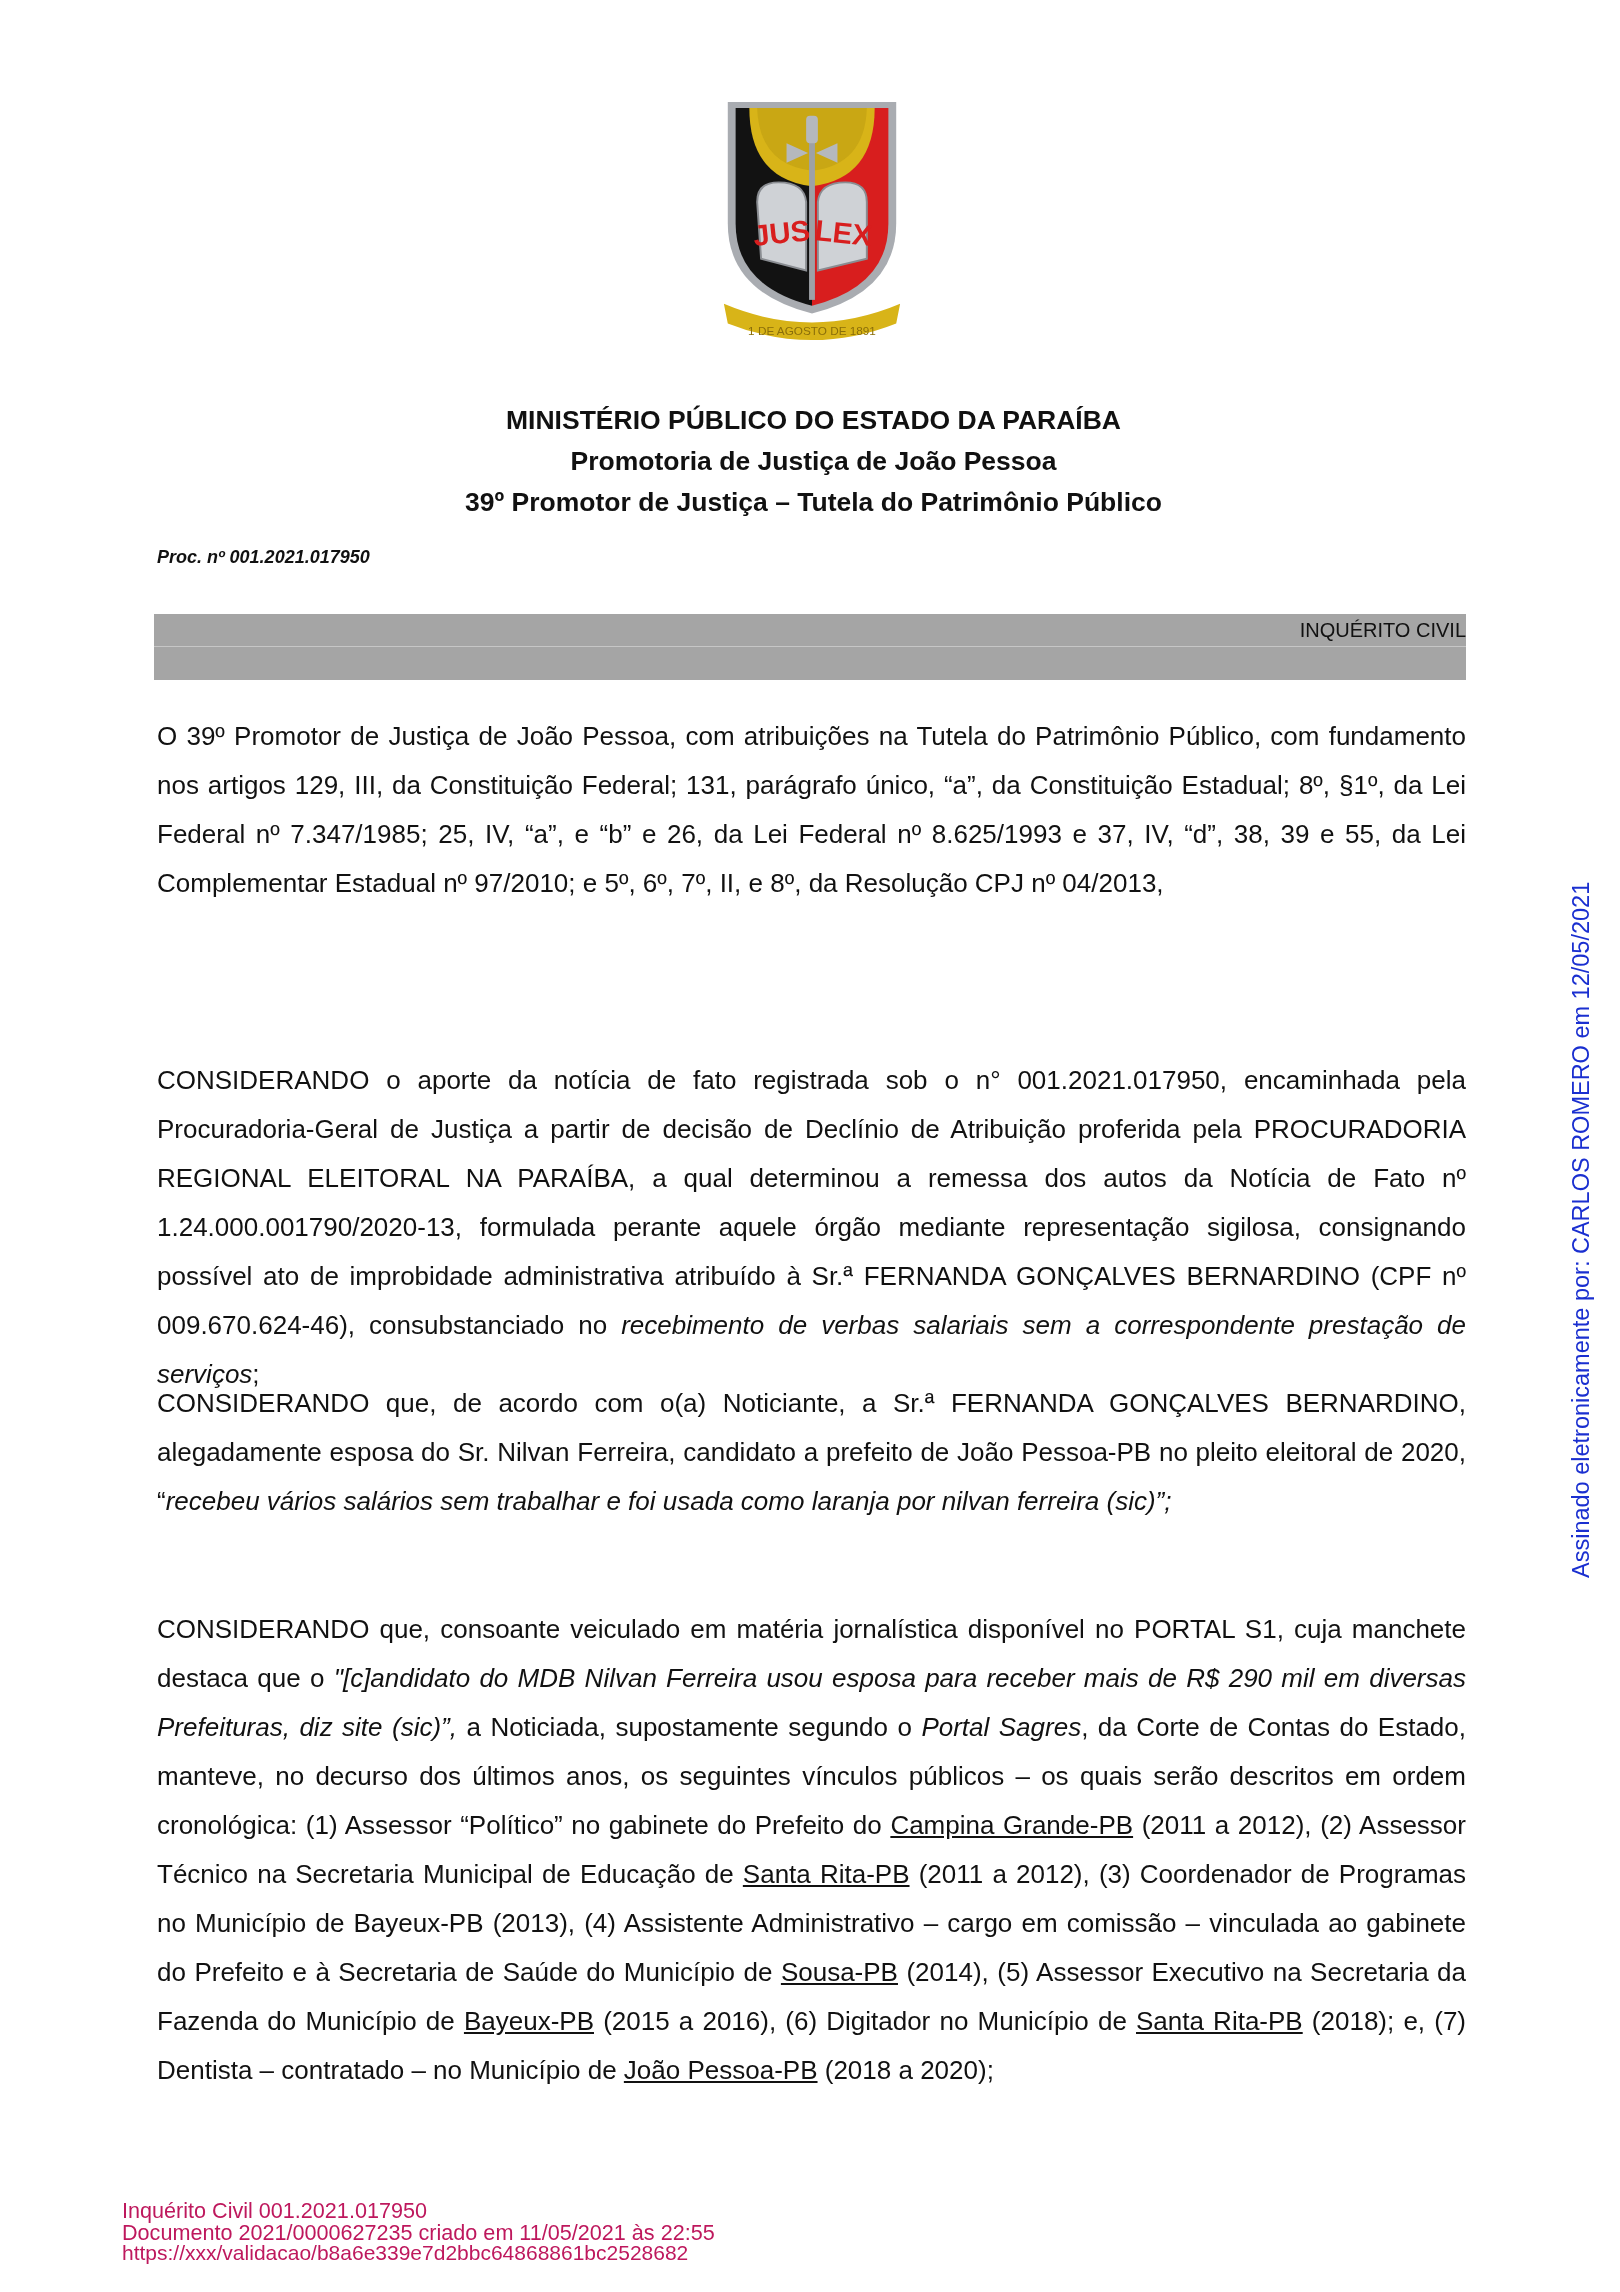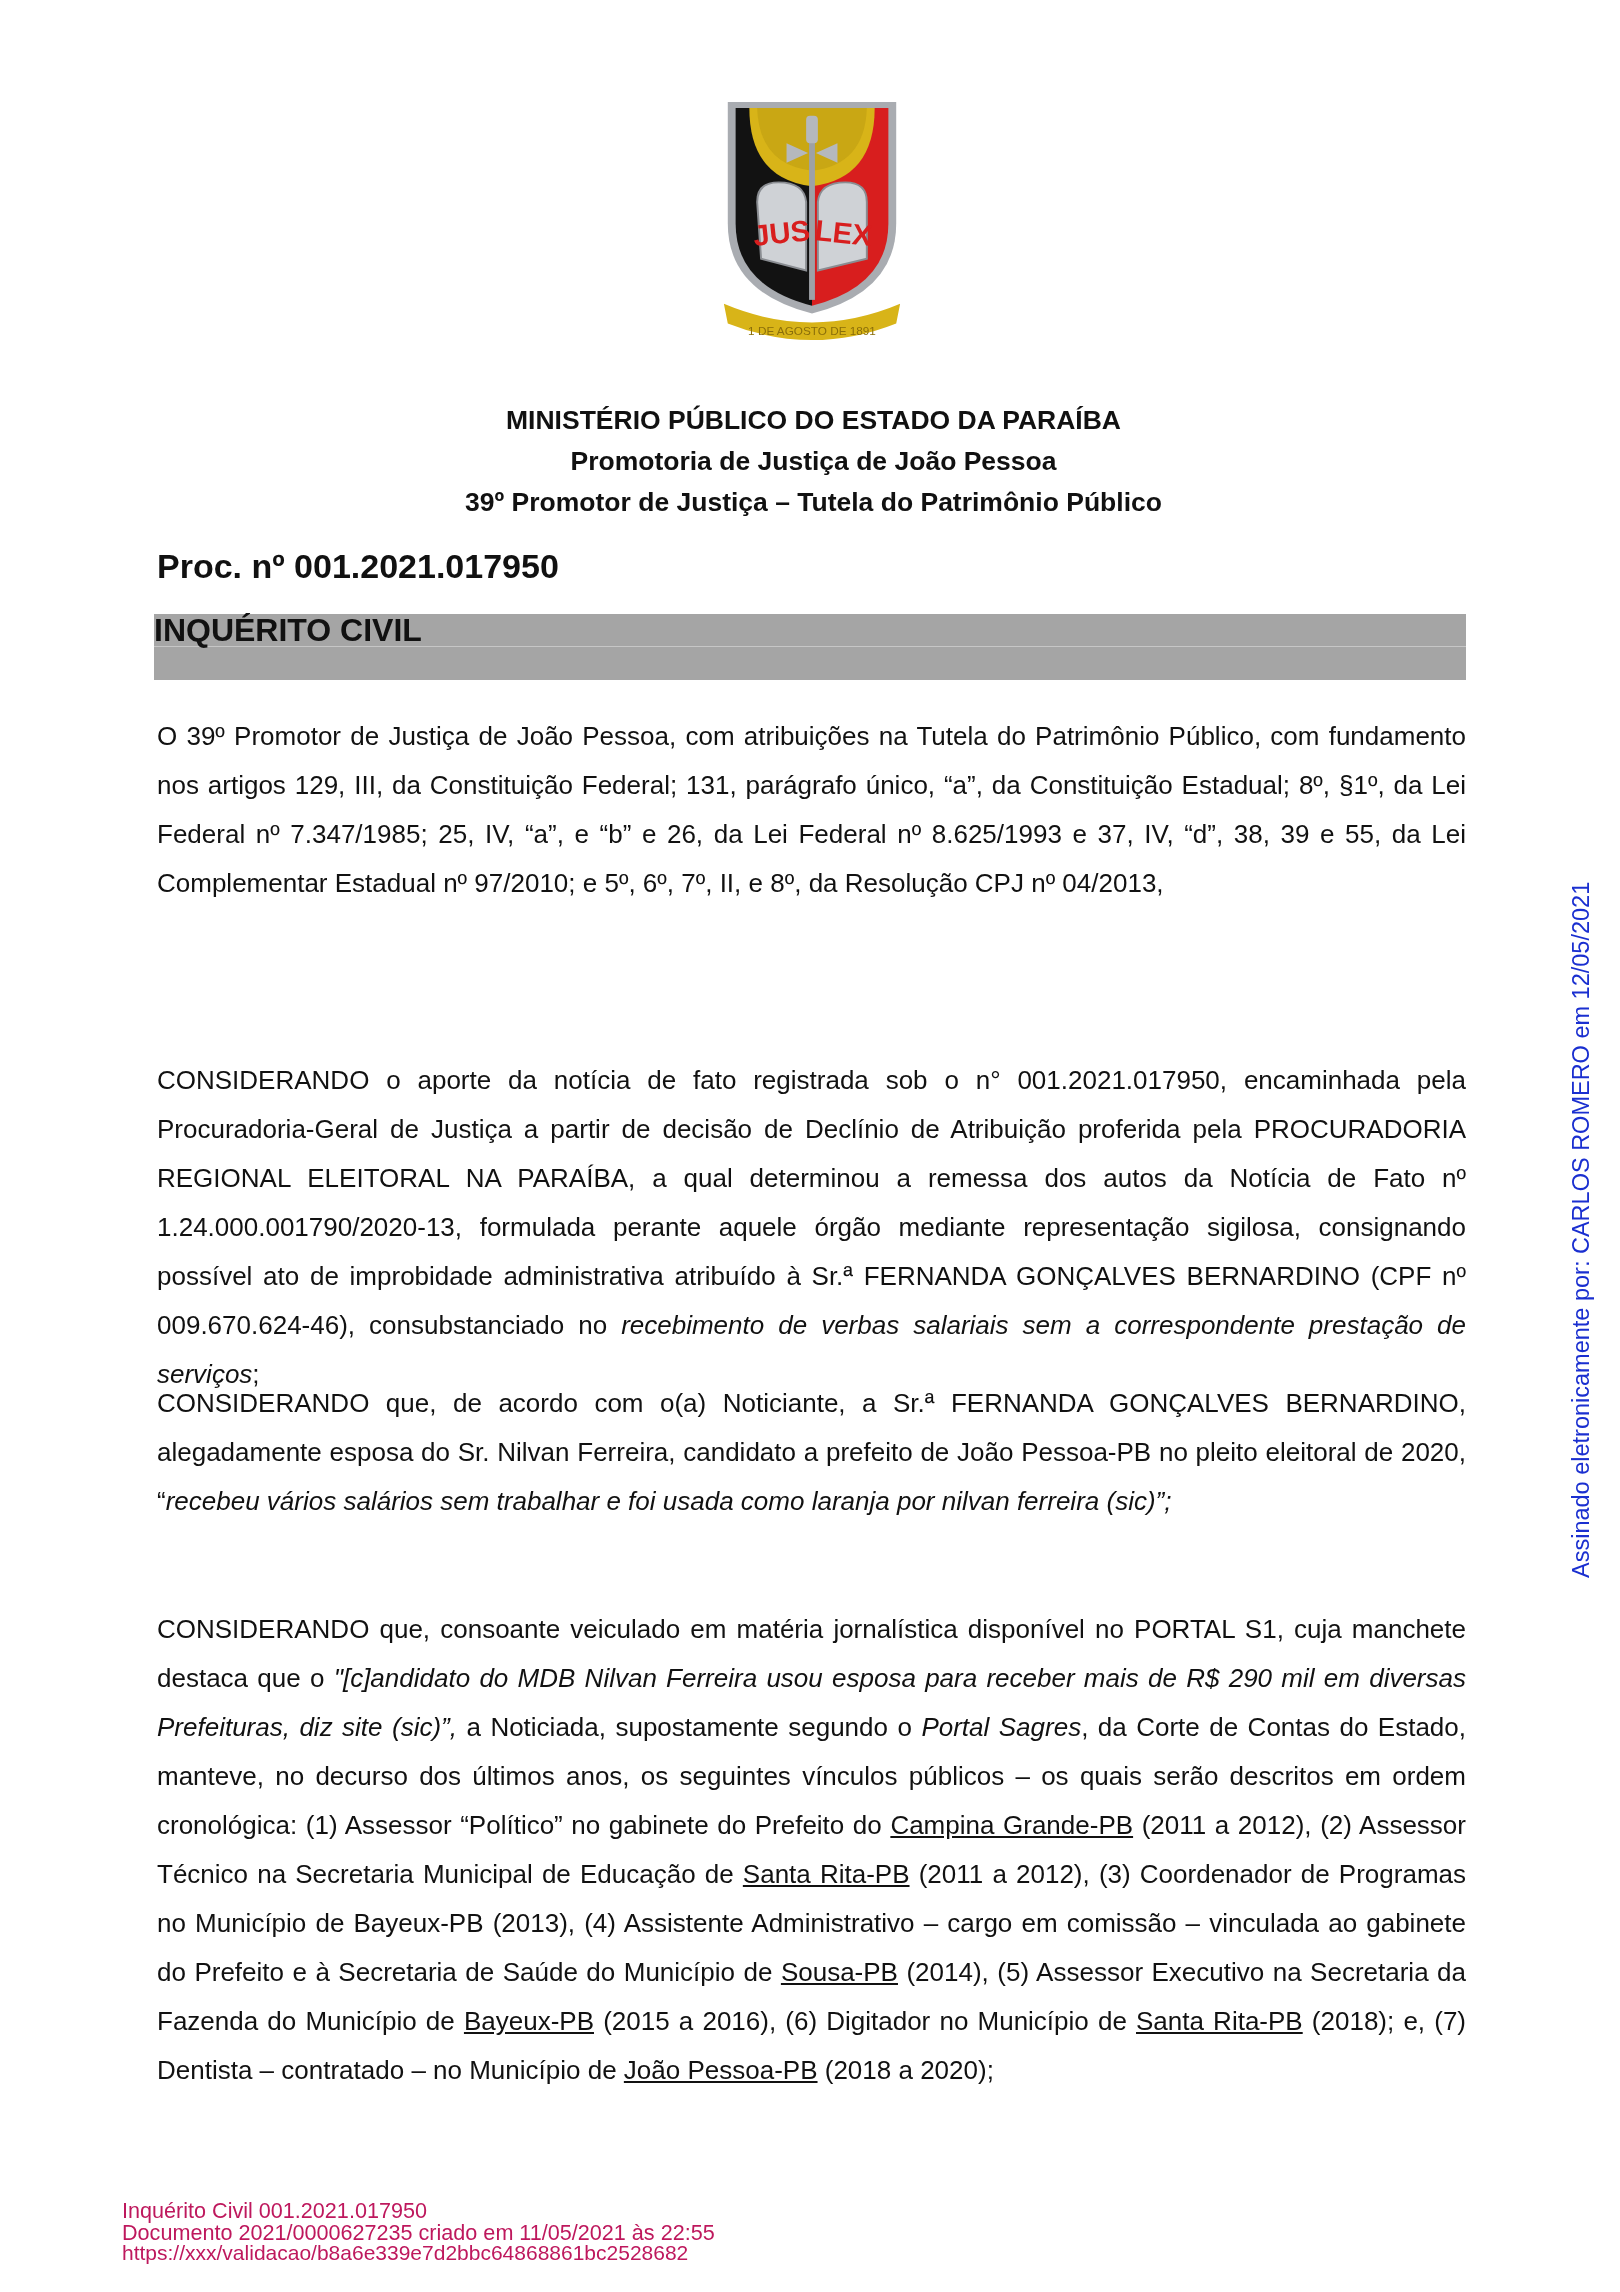--- a/index.html
+++ b/index.html
@@ -4,26 +4,26 @@
   <style>
     html, body { margin: 0; padding: 0; background: #ffffff; }
     body { width: 1620px; height: 2293px; position: relative; overflow: hidden;
            font-family: "Liberation Sans", sans-serif; color: #111; }
     .page { position: absolute; left: 0; top: 0; width: 1620px; height: 2293px; }
 
     .crest { position: absolute; left: 718px; top: 96px; width: 188px; height: 255px; }
 
     .header { position: absolute; left: 294px; width: 1039px; text-align: center;
               font-weight: bold; font-size: 26.5px; line-height: 41px; }
-    .proc { position: absolute; left: 157px; top: 547px; font-weight: bold; font-size: 34px; }
+    .proc { position: absolute; left: 157px; top: 547px; font-weight: bold; font-size: 18px; font-style: italic; }
 
     .banner { position: absolute; left: 154px; top: 614px; width: 1312px; height: 66px;
               background: #a5a5a5; }
-    .banner .row { height: 32px; line-height: 33px; text-align: left; font-weight: bold;
-                   font-size: 32px; color: #111; }
+    .banner .row { height: 32px; line-height: 33px; text-align: right; font-weight: normal;
+                   font-size: 20px; color: #111; }
     .banner .divider { height: 1px; background: #c6c6c6; }
 
     .body { position: absolute; left: 157px; width: 1309px; font-size: 26px;
             line-height: 49px; text-align: justify; }
     .body p { margin: 0; }
     .body b { font-weight: normal; }
     .body i { font-style: italic; }
     .body u { text-decoration: underline; }
 
     .side-sig { position: absolute; left: 1568px; top: 1578px; transform-origin: 0 0;

